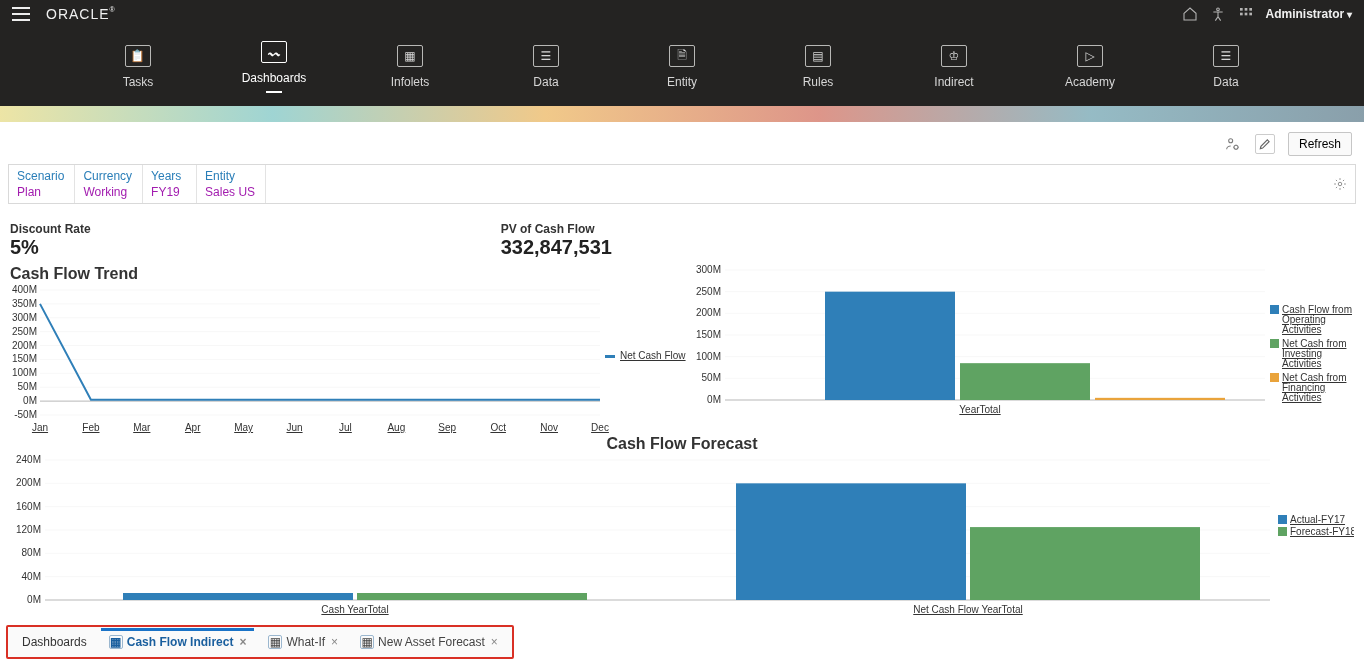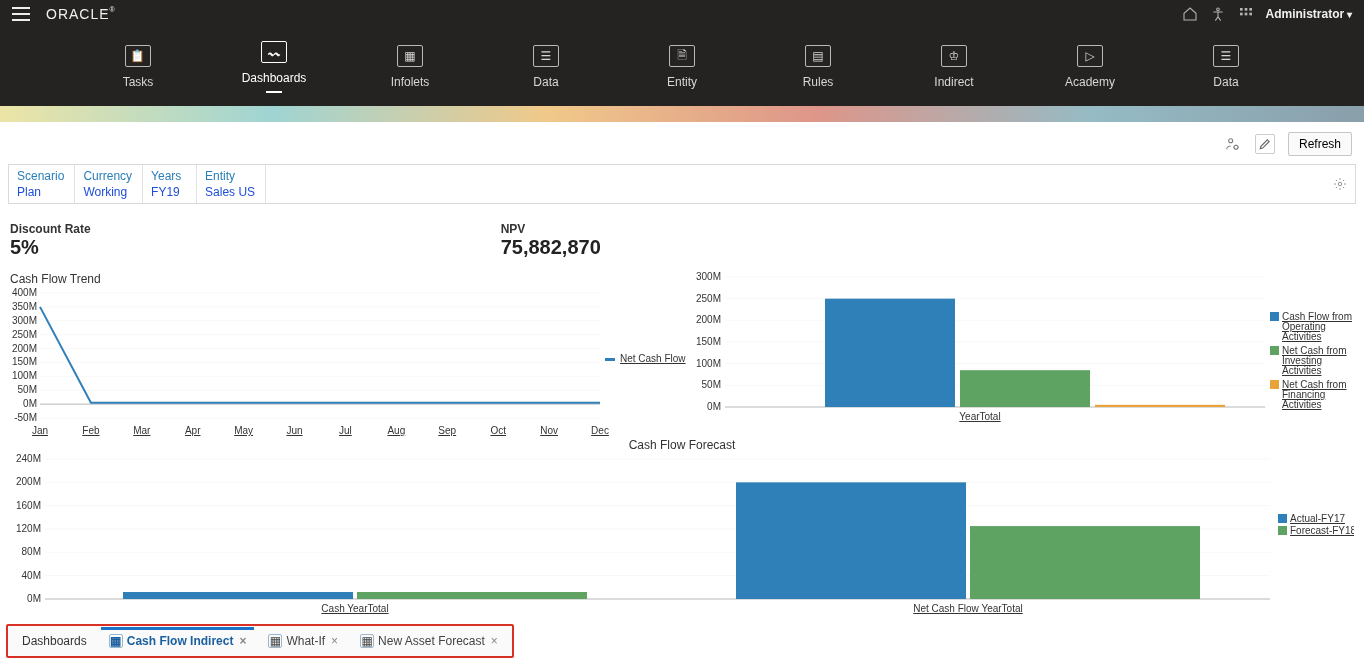--- a/index.html
+++ b/index.html
@@ -60,33 +60,33 @@
     display:flex; justify-content:flex-end; align-items:center; gap:13px;
     padding: 10px 12px 8px;
   }
   .tb-ico { width:20px; height:20px; border:1px solid #ccc; border-radius:2px; display:flex;align-items:center;justify-content:center; cursor:pointer; color:#666;}
   .tb-ico.noborder { border:none;}
   .btn { border:1px solid #c6c6c6; background:#fafafa; border-radius:2px; padding:4px 10px; font-size:12px; cursor:pointer;}
   
   .povbar { margin: 0 8px; border:1px solid #d9d9d9; display:flex; font-size:12px; position:relative;}
   .pov-col { border-right:1px solid #e3e3e3; padding:4px 10px 4px 8px; min-width:54px;}
   .pov-col .lbl { color:#2a7eb8; }
-  .pov-col .val { color:#1d4ed8; margin-top:2px;}
+  .pov-col .val { color:#a21caf; margin-top:2px;}
   .pov-settings { position:absolute; right:6px; top:50%; transform:translateY(-50%); width:18px;height:18px; display:flex;align-items:center;justify-content:center; cursor:pointer; color:#888;}
   
   .content { padding: 18px 10px 6px; }
-  .kpi-row { display:flex; gap:40px; margin-bottom: 13px; }
+  .kpi-row { display:flex; gap:40px; margin-bottom: 6px; }
   .kpi { }
   .kpi-title { font-weight: 700; font-size:12px; color:#333; }
   .kpi-value { font-weight:700; font-size:20px; color:#222; }
   .kpi:nth-child(2){ margin-left: 370px;}
   .kpi:nth-child(3){ margin-left: 330px;}
   .charts-row2 { display:flex; }
   .chart-block { }
-  .chart-title { font-weight:400; font-size:12px; margin-bottom:2px; }
+  .chart-title { font-weight:700; font-size:16px; margin-bottom:2px; }
   
   svg { display:block; }
   .axis-lbl { font-size:10px; fill:#333; }
   
   .bottom-tabs {
     border:2px solid #d93025;
     border-radius:2px;
     margin: 4px 6px 6px;
     display:flex; align-items:center; gap:6px;
     padding:4px 6px;
@@ -216,22 +216,22 @@
 </div>
 
 <div class="content">
 
   <div class="kpi-row">
     <div class="kpi">
       <div class="kpi-title">Discount Rate</div>
       <div class="kpi-value">5%</div>
     </div>
     <div class="kpi">
-      <div class="kpi-title">NPV</div>
-      <div class="kpi-value">75,882,870</div>
+      <div class="kpi-title">PV of Cash Flow</div>
+      <div class="kpi-value">332,847,531</div>
     </div>
   </div>
 
   <div class="charts-row2">
 
     <div class="chart-block" style="width:680px;">
       <div class="chart-title">Cash Flow Trend</div>
       <svg width="680" height="150" viewBox="0 0 680 150">
         <g id="trend-y">
             <text x="27" y="133" text-anchor="end" class="axis-lbl">-50M</text>

